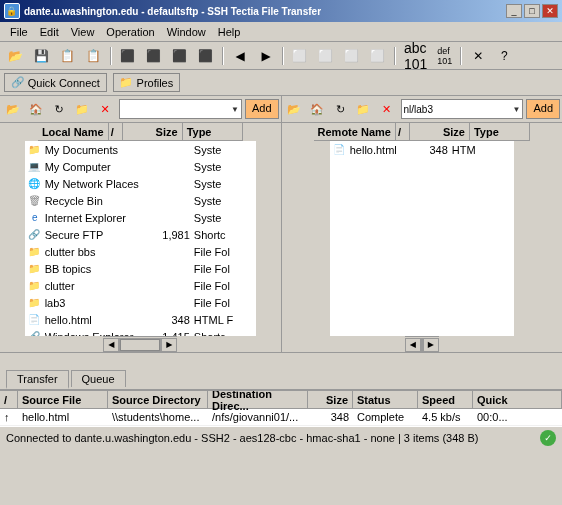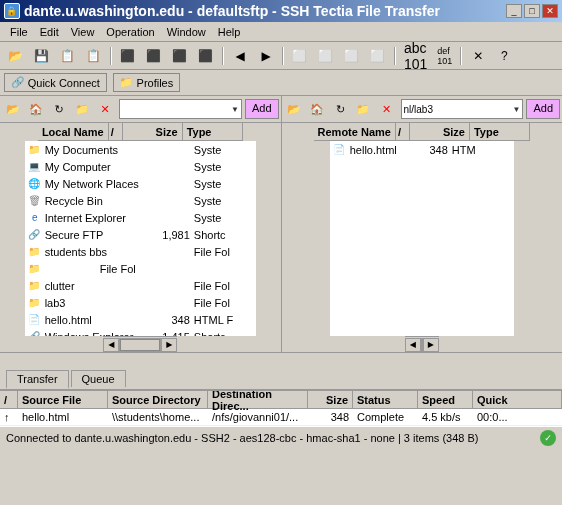--- a/index.html
+++ b/index.html
@@ -11,21 +11,21 @@
       color: white;
       height: 22px;
       display: flex;
       align-items: center;
       justify-content: space-between;
       padding: 0 4px;
       user-select: none;
     }
     .title-bar-left { display: flex; align-items: center; gap: 4px; }
     .title-icon { width: 16px; height: 16px; background: #4a90d9; border: 1px solid #fff; border-radius: 2px; font-size: 9px; display: flex; align-items: center; justify-content: center; color: white; }
-    .title-text { font-size: 14px; font-weight: bold; }
+    .title-text { font-size: 10px; font-weight: bold; }
     .title-buttons { display: flex; gap: 2px; }
     .title-btn { width: 16px; height: 14px; background: #d4d0c8; border: 1px solid #888; font-size: 9px; display: flex; align-items: center; justify-content: center; cursor: pointer; color: black; }
     .title-btn.close { background: #c0392b; color: white; }
 
     
     .menu-bar {
       background: #d4d0c8;
       height: 20px;
       display: flex;
       align-items: center;
@@ -72,21 +72,21 @@
     }
     .pane-toolbar-btn {
       width: 22px; height: 20px;
       background: #d4d0c8;
       border: 1px solid transparent;
       display: flex; align-items: center; justify-content: center;
       cursor: pointer; font-size: 11px;
     }
     .pane-add-btn {
       padding: 2px 6px; height: 20px;
-      background: #f0abfc;
+      background: #fdba74;
       border: 1px solid #888;
       cursor: pointer; font-size: 11px;
     }
     .path-combo {
       flex: 1; height: 20px;
       background: white;
       border: 1px solid #888;
       padding: 0 2px;
       font-size: 11px;
       display: flex; align-items: center; justify-content: space-between;
@@ -412,27 +412,28 @@
 
       <div class="list-item">
         <div class="item-icon icon-shortcut">🔗</div>
         <span class="item-name">Secure FTP</span>
         <span class="item-size">1,981</span>
         <span class="item-type">Shortc</span>
       </div>
 
       <div class="list-item">
         <div class="item-icon icon-folder">📁</div>
-        <span class="item-name">students bbs</span>
+        <span class="item-name">clutter bbs</span>
         <span class="item-size"></span>
         <span class="item-type">File Fol</span>
       </div>
 
       <div class="list-item">
         <div class="item-icon icon-folder">📁</div>
+        <span class="item-name">BB topics</span>
         <span class="item-size"></span>
         <span class="item-type">File Fol</span>
       </div>
 
       <div class="list-item">
         <div class="item-icon icon-folder">📁</div>
         <span class="item-name">clutter</span>
         <span class="item-size"></span>
         <span class="item-type">File Fol</span>
       </div>

